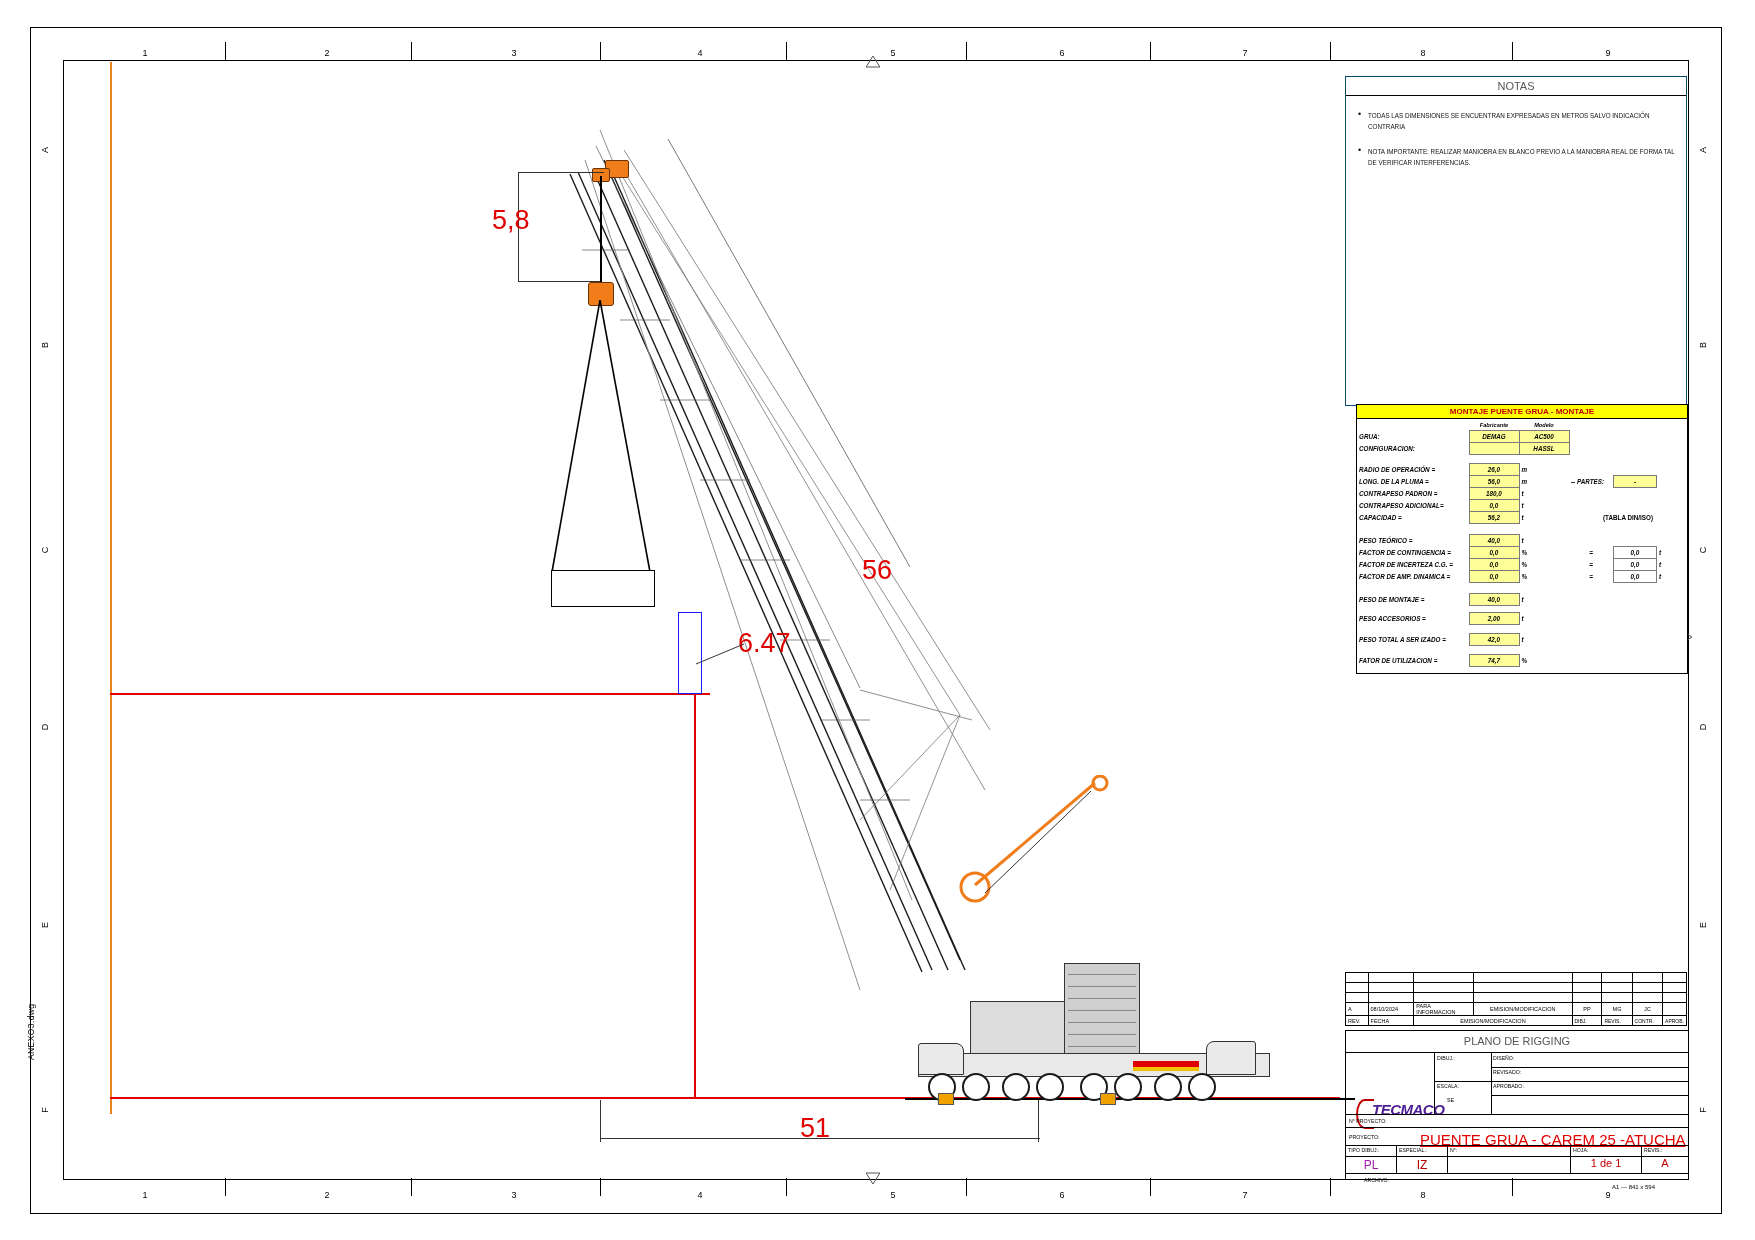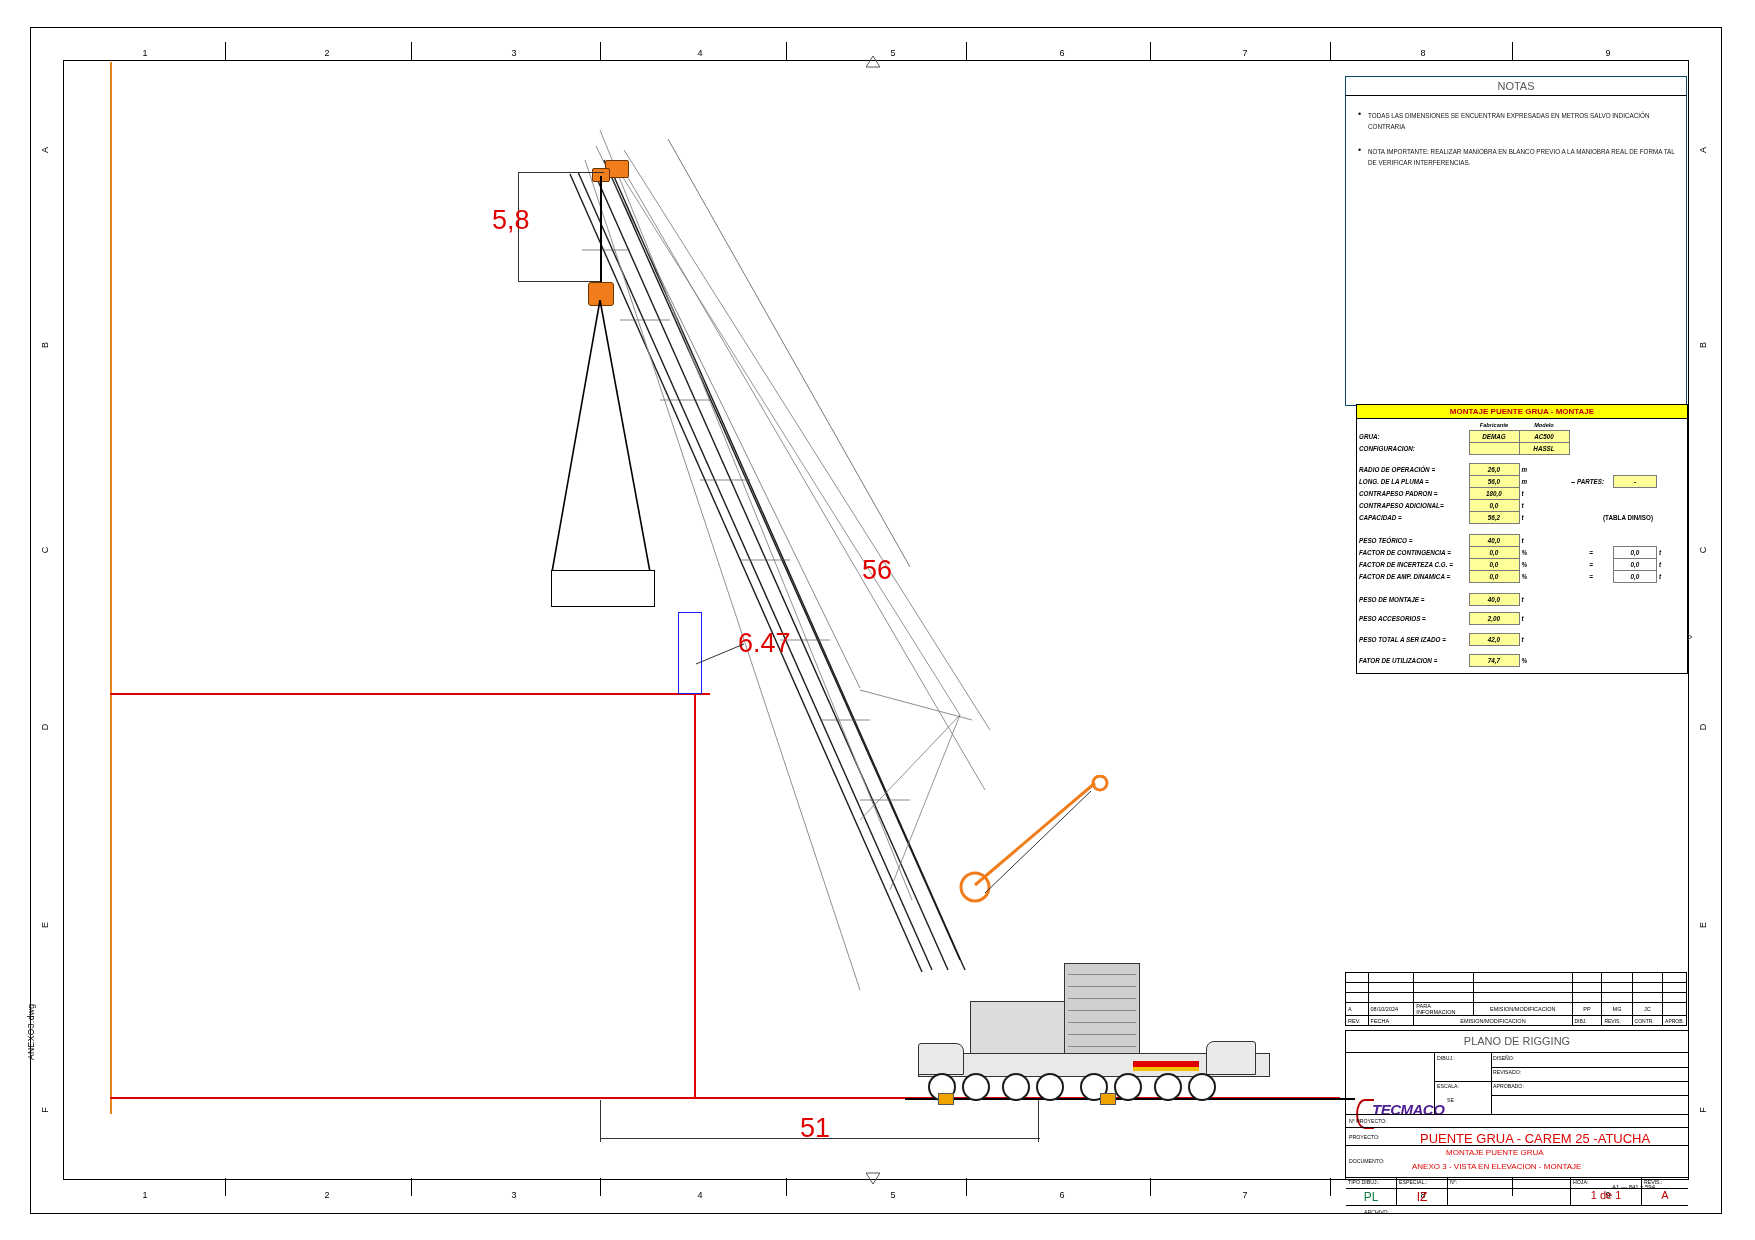--- a/index.html
+++ b/index.html
@@ -490,34 +490,29 @@
       </div>
     </div>
 
     <div class="row" style="height:13px;position:relative;">
       <span class="tiny" style="position:absolute;left:3px;top:3px;">N° PROYECTO:</span>
       <span class="tiny" style="position:absolute;left:60px;top:3px;"></span>
     </div>
 
     <div class="row" style="height:18px;position:relative;">
       <span class="tiny" style="position:absolute;left:3px;top:6px;">PROYECTO:</span>
-      <span class="redtxt" style="position:absolute;left:74px;top:3px;font-size:13px;">PUENTE GRUA - CAREM 25 -ATUCHA</span>
-    </div>
-
-    <div class="row" style="height:32px;position:relative;">
-      <span class="tiny" style="position:absolute;left:3px;top:12px;">DOCUMENTO:</span>
-      <span class="redtxt" style="position:absolute;left:100px;top:2px;font-size:8px;">MONTAJE PUENTE GRUA</span>
-      <span class="redtxt" style="position:absolute;left:66px;top:16px;font-size:8px;">ANEXO 3 - VISTA EN ELEVACION - MONTAJE</span>
-    </div>
+      <span class="redtxt" style="position:absolute;left:74px;top:3px;font-size:15px;text-decoration:underline;">PUENTE GRUA - CAREM 25 -ATUCHA</span>
+    </div>
+
 
     <div class="row" style="height:28px;position:relative;display:flex;">
       <div style="width:50px;border-right:1px solid #000;position:relative;">
         <div class="tiny" style="padding:1px 2px;">TIPO DIBUJ.:</div>
         <div style="position:absolute;left:0;top:10px;width:100%;border-top:1px solid #000;"></div>
-        <div style="position:absolute;top:12px;width:100%;text-align:center;font-size:12px;color:#15803d;">PL</div>
+        <div style="position:absolute;top:12px;width:100%;text-align:center;font-size:12px;color:#a21caf;">PL</div>
       </div>
       <div style="width:50px;border-right:1px solid #000;position:relative;">
         <div class="tiny" style="padding:1px 2px;">ESPECIAL.:</div>
         <div style="position:absolute;left:0;top:10px;width:100%;border-top:1px solid #000;"></div>
         <div style="position:absolute;top:12px;width:100%;text-align:center;font-size:12px;color:#c00000;">IZ</div>
       </div>
       <div style="flex:1;border-right:1px solid #000;position:relative;">
         <div class="tiny" style="padding:1px 2px;">N°:</div>
         <div style="position:absolute;left:0;top:10px;width:100%;border-top:1px solid #000;"></div>
         <div style="position:absolute;top:12px;width:100%;text-align:center;font-size:10px;"></div>

